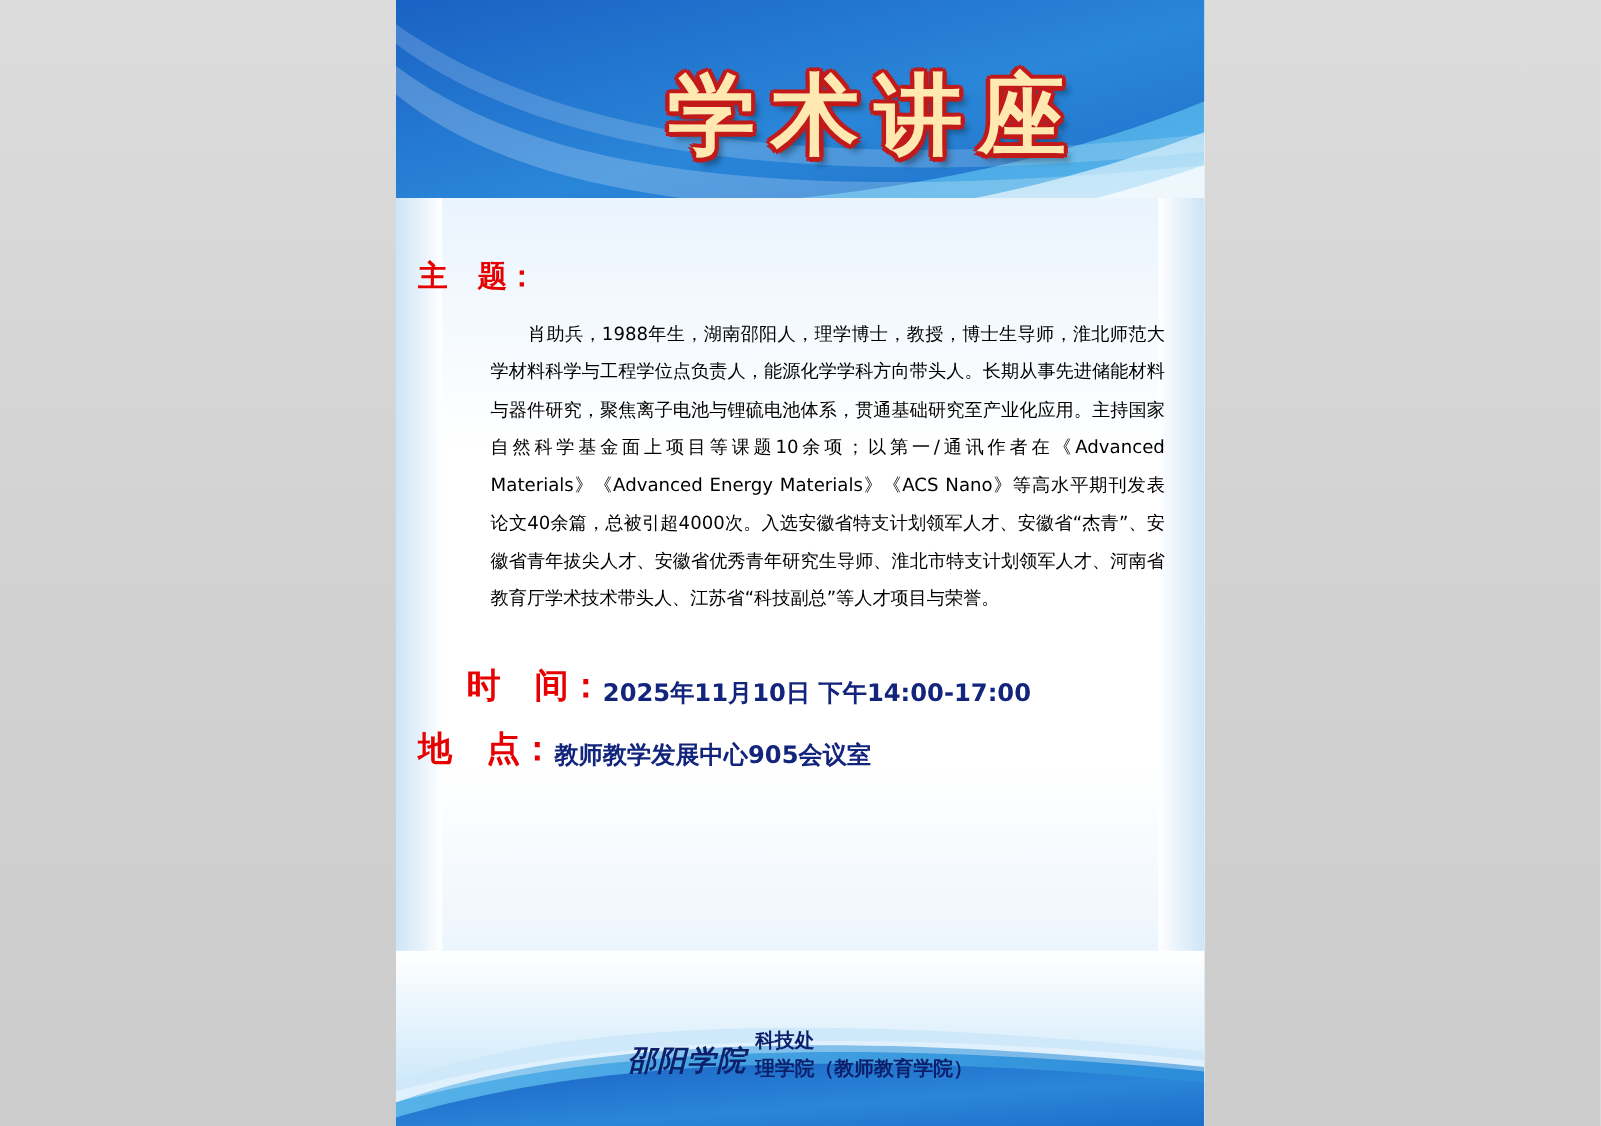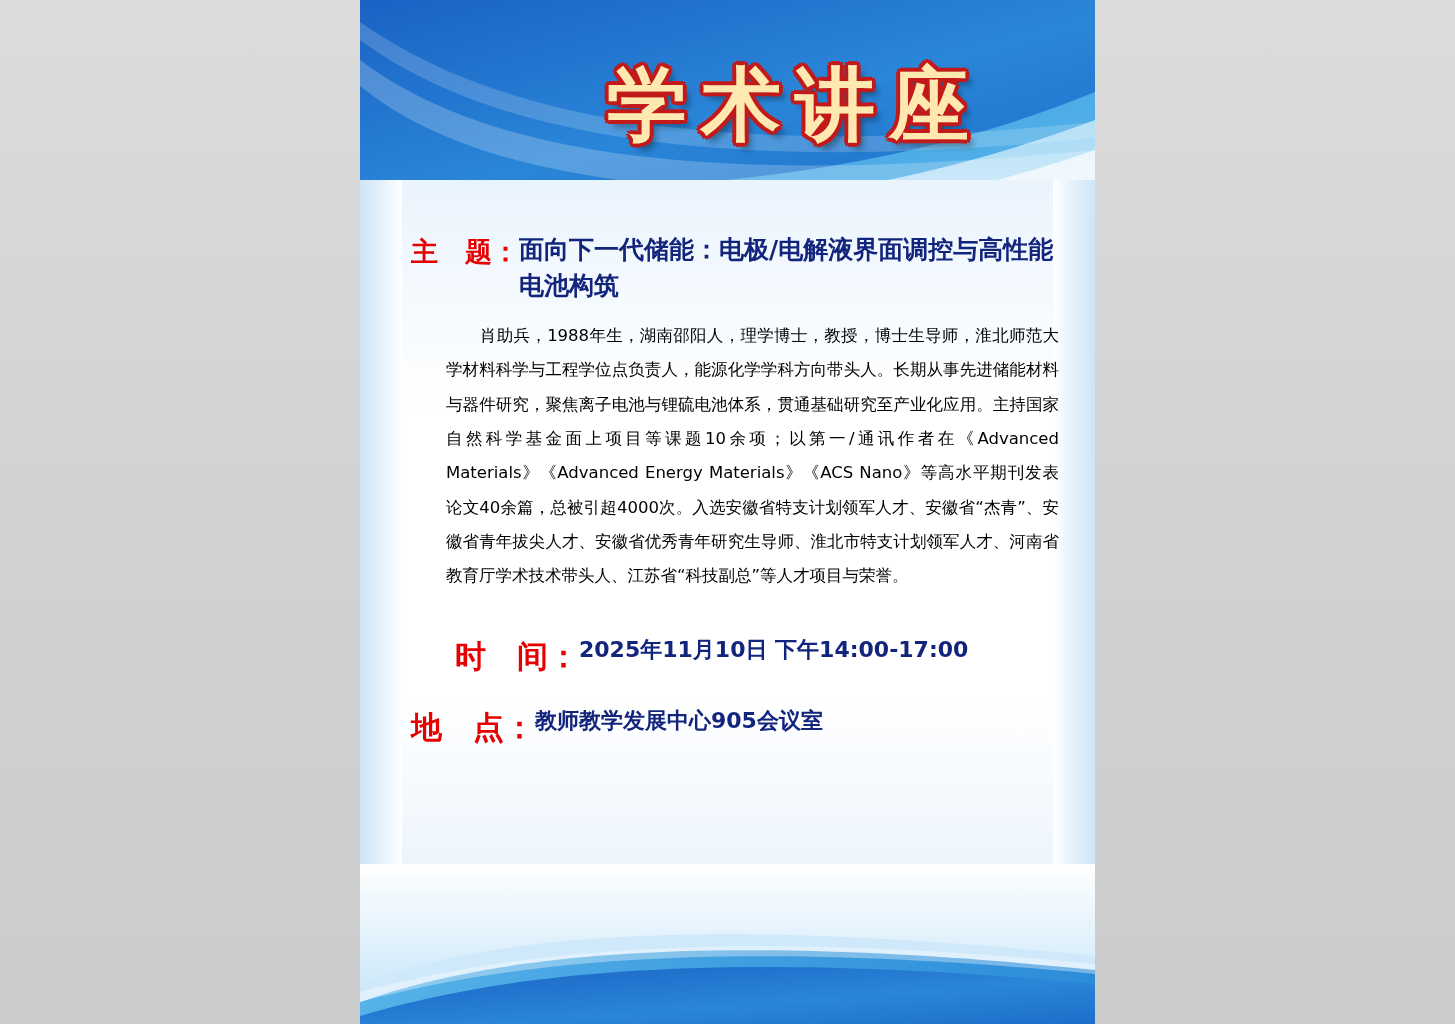--- a/index.html
+++ b/index.html
@@ -88,23 +88,23 @@
   
   .content {
     position: absolute;
     left: 0; top: 232px;
     width: 735px;
     z-index: 6;
   }
 
   .row {
     display: flex;
-    align-items: flex-start;
+    align-items: flex-end;
     margin-bottom: 4px;
-    padding: 0 36px 0 51px;
+    padding: 0 36px 0 20px;
   }
   .label {
     color: #e60000;
     font-weight: bold;
     font-size: 27px;
     font-family: "DejaVu Sans", sans-serif;
     white-space: nowrap;
     flex: 0 0 auto;
     line-height: 1.45;
   }
@@ -145,21 +145,21 @@
     font-family: "DejaVu Sans", sans-serif;
     text-indent: 34px;
   }
 
   .row-time { margin-top: 40px; margin-left: 44px; }
   .row-time .label, .row-place .label { font-size: 31px; }
   .row-time .value, .row-place .value {
     font-size: 22px;
     letter-spacing: 0px;
   }
-  .row-place { margin-top: 27px; }
+  .row-place { margin-top: 12px; }
 
   
   .ftr-text {
     position: absolute;
     left: 0; bottom: 40px;
     width: 735px;
     display: flex;
     justify-content: center;
     align-items: flex-end;
     z-index: 8;
@@ -224,21 +224,20 @@
     <div class="body-bg"></div>
     <div class="body-side-l"></div>
     <div class="body-side-r"></div>
 
     <div class="poster-title">学术讲座</div>
 
     <div class="content">
 
       <div class="row">
         <div class="label">主　题：</div>
-        <div class="value">面向下一代储能：电极/电解液界面调控与高性能电池构筑</div>
       </div>
 
 
       <div class="bio">肖助兵，1988年生，湖南邵阳人，理学博士，教授，博士生导师，淮北师范大学材料科学与工程学位点负责人，能源化学学科方向带头人。长期从事先进储能材料与器件研究，聚焦离子电池与锂硫电池体系，贯通基础研究至产业化应用。主持国家自然科学基金面上项目等课题10余项；以第一/通讯作者在《Advanced Materials》《Advanced Energy Materials》《ACS Nano》等高水平期刊发表论文40余篇，总被引超4000次。入选安徽省特支计划领军人才、安徽省“杰青”、安徽省青年拔尖人才、安徽省优秀青年研究生导师、淮北市特支计划领军人才、河南省教育厅学术技术带头人、江苏省“科技副总”等人才项目与荣誉。</div>
 
       <div class="row row-time">
         <div class="label">时　间：</div>
         <div class="value">2025年11月10日 下午14:00-17:00</div>
       </div>
 
@@ -267,15 +266,22 @@
           </linearGradient>
         </defs>
         <rect x="0" y="0" width="735" height="160" fill="url(#f3)"></rect>
         <path d="M0,120 C120,74 330,50 735,92 L735,160 L0,160 Z" fill="#cfe9fa"></path>
         <path d="M0,138 C130,92 340,66 735,106 L735,160 L0,160 Z" fill="url(#f2)"></path>
         <path d="M0,152 C140,110 350,84 735,120 L735,160 L0,160 Z" fill="url(#f1)"></path>
         <path d="M0,128 C150,88 360,64 735,100 L735,110 C360,74 150,98 0,138 Z" fill="#ffffff" opacity="0.35"></path>
       </svg>
     </div>
 
+    <div class="ftr-text">
+      <div class="school">邵阳学院</div>
+      <div class="depts">
+        <span>科技处</span>
+        <span>理学院（教师教育学院）</span>
+      </div>
+    </div>
 
   </div>
 </div>
 
 </body></html>

